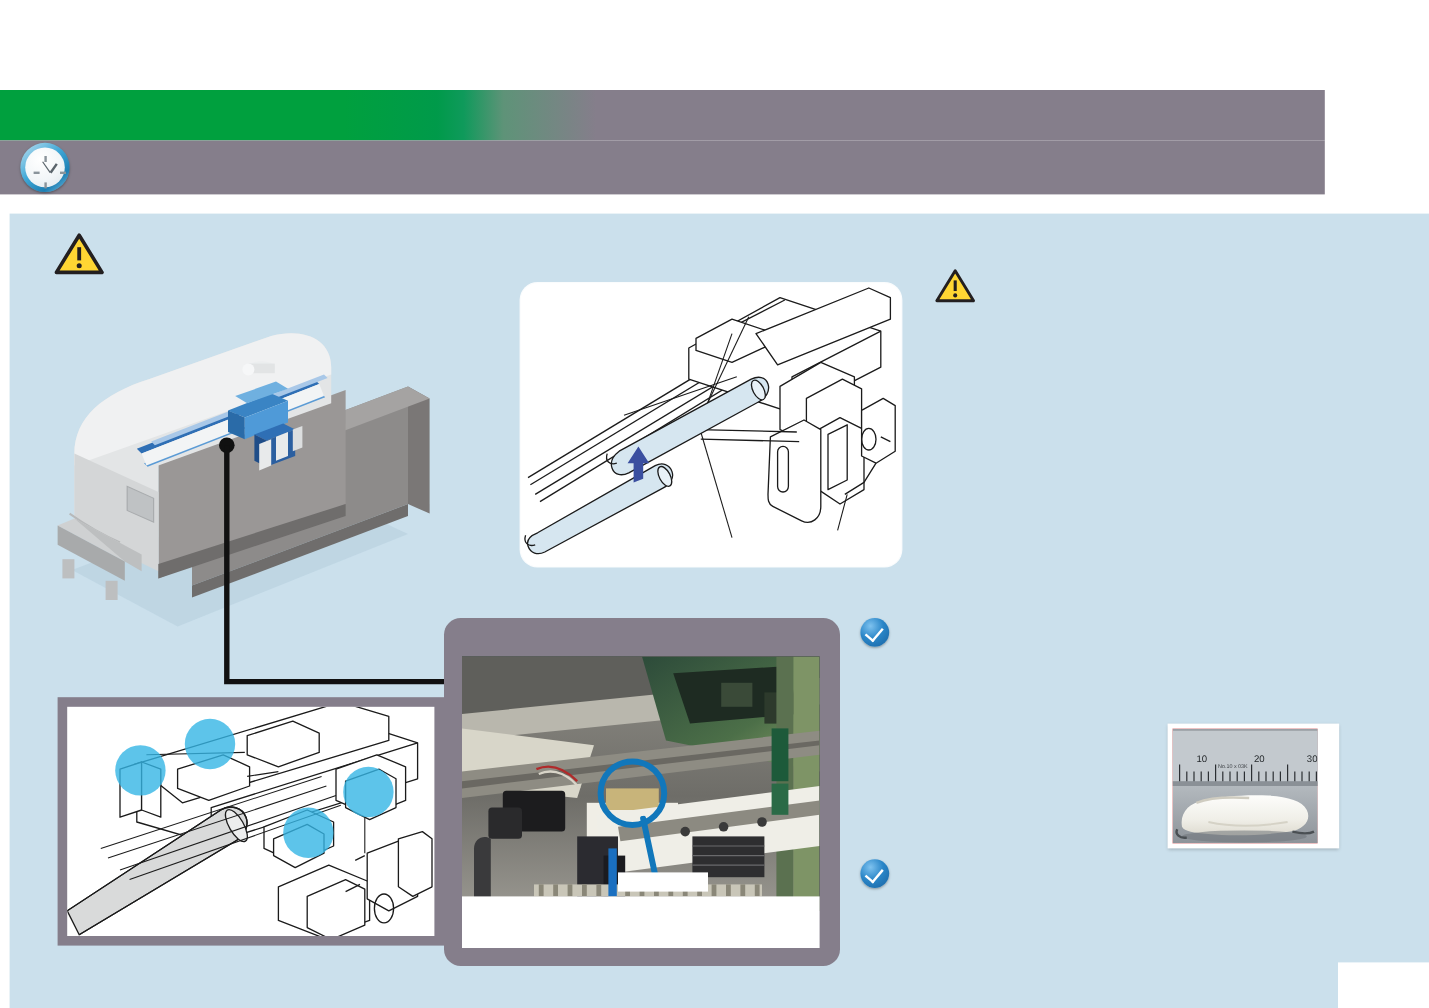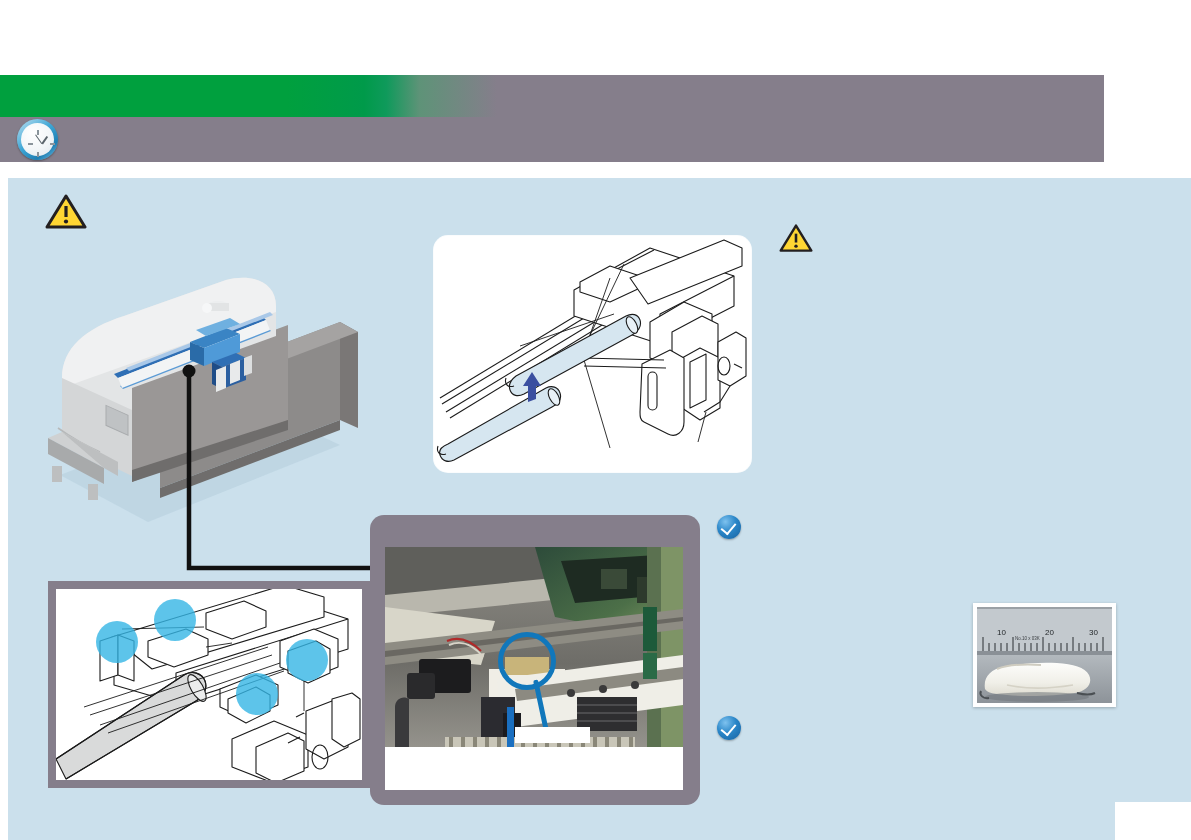--- a/index.html
+++ b/index.html
@@ -110,21 +110,21 @@
     position:absolute;left:8px;top:8px;width:306px;height:191px;background:#ffffff;overflow:hidden;
   }
   .hl-circle{position:absolute;border-radius:50%;background:#35b5e5;opacity:.80;}
 
   
   .ruler-photo{
     position:absolute;left:973px;top:603px;width:143px;height:104px;
     background:#ffffff;padding:4px;box-sizing:border-box;
     box-shadow:0 1px 3px rgba(0,0,0,.25);
   }
-  .ruler-img{position:absolute;left:4px;top:4px;width:135px;height:96px;overflow:hidden;background:#fca5a5;}
+  .ruler-img{position:absolute;left:4px;top:4px;width:121px;height:96px;overflow:hidden;background:#fca5a5;}
 
   
   .check-badge{
     position:absolute;width:24px;height:24px;border-radius:50%;
     background:radial-gradient(circle at 35% 28%,#7ec2ef 0%,#2a86c8 45%,#1862a0 100%);
     box-shadow:0 1px 2px rgba(0,0,0,.3);
   }
   .check-badge::after{
     content:"";position:absolute;left:7px;top:5px;width:7px;height:12px;
     border:solid #ffffff;border-width:0 2.6px 2.6px 0;transform:rotate(40deg);

